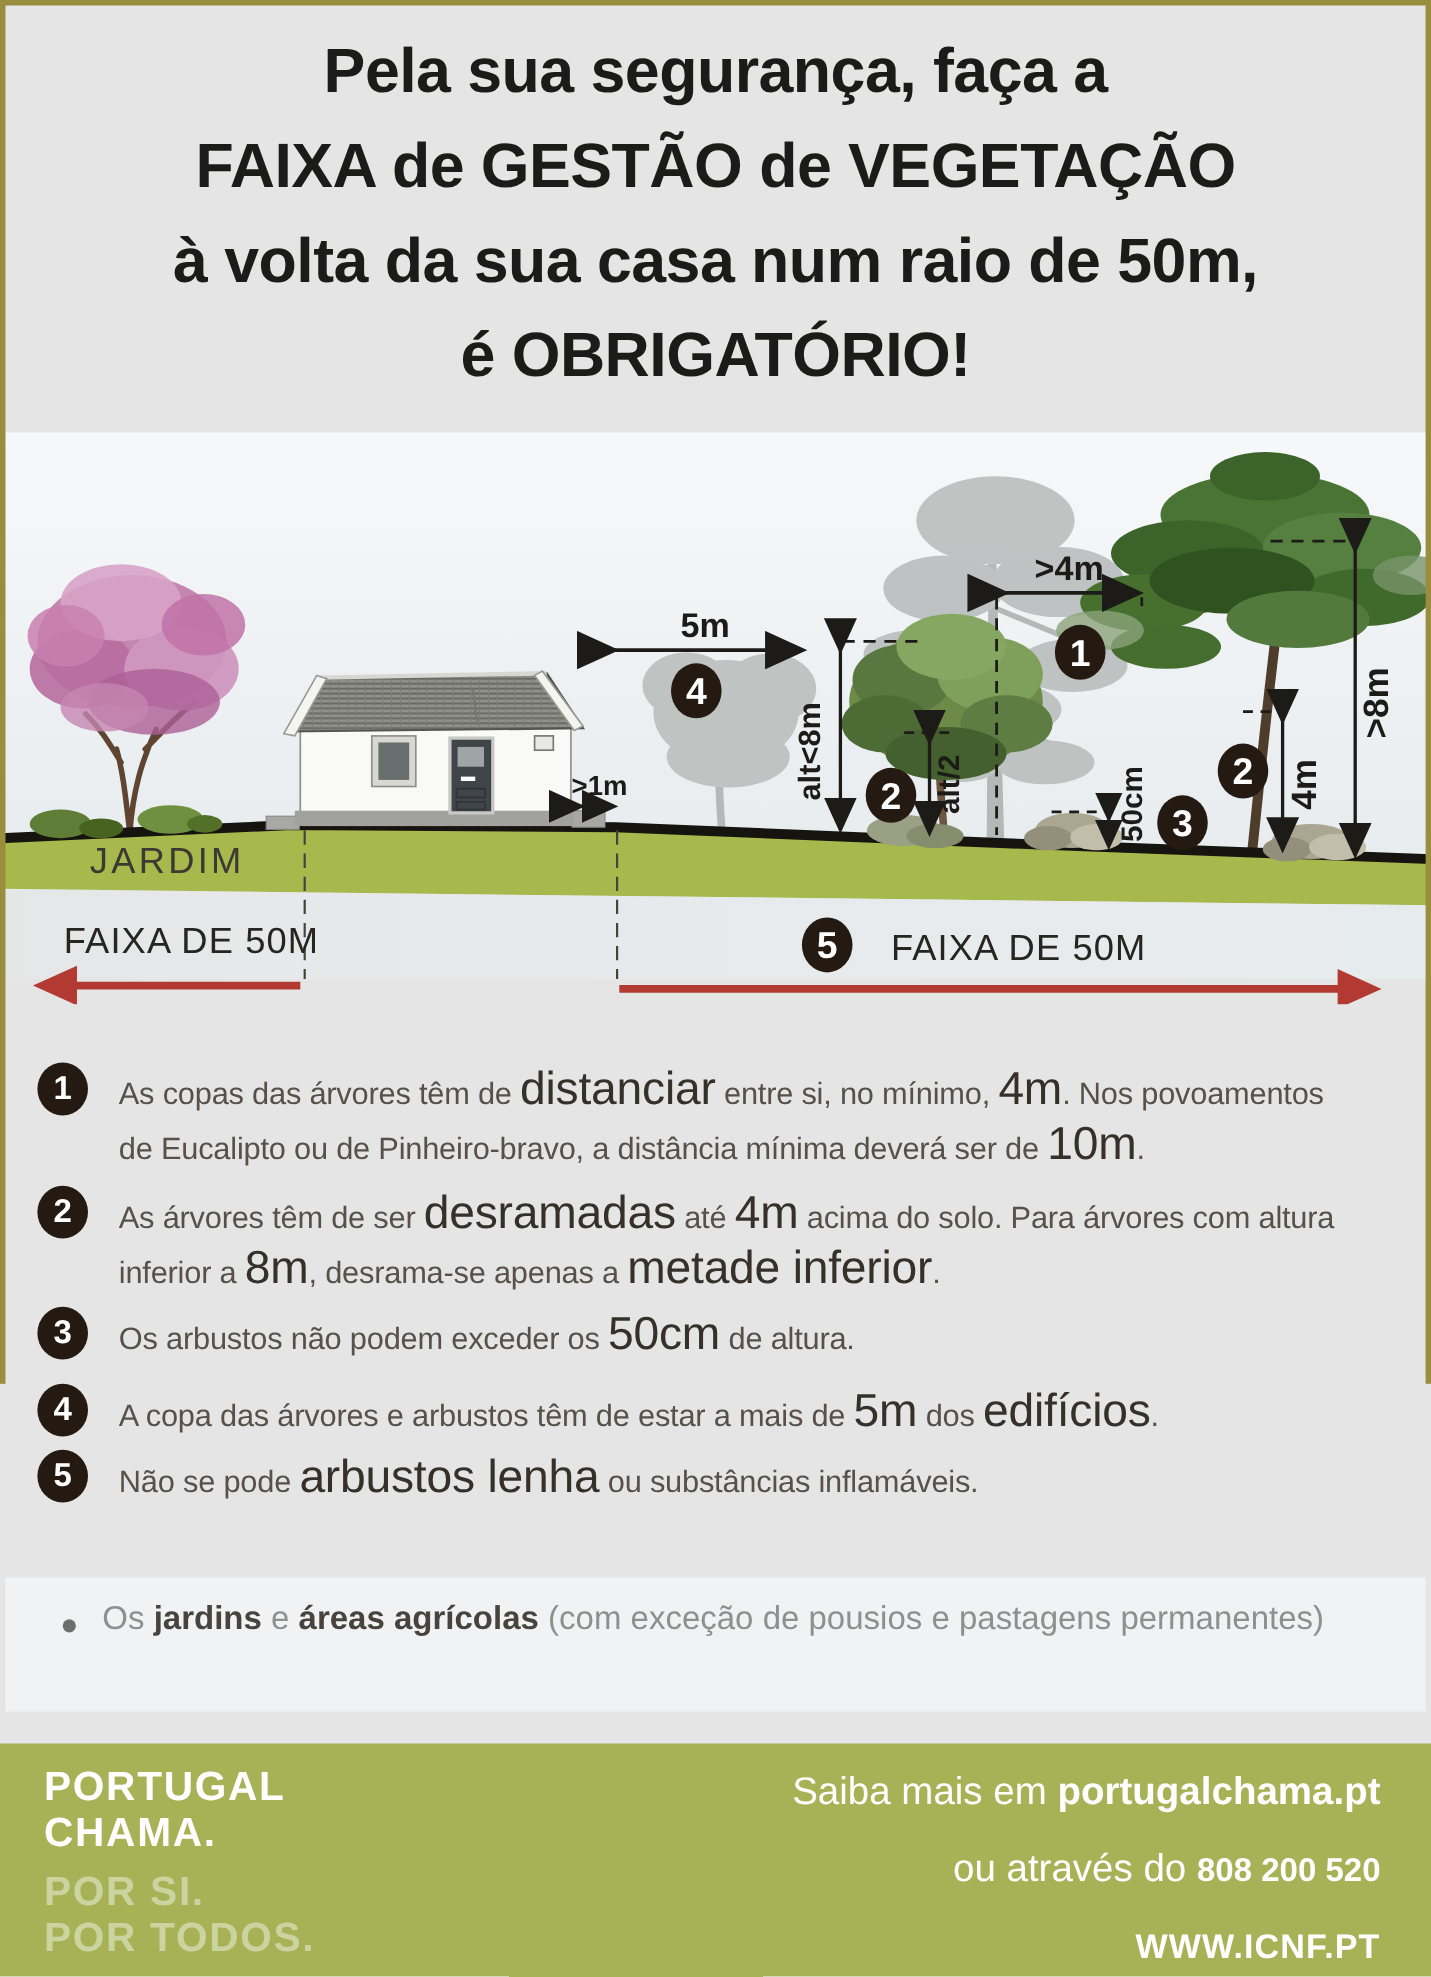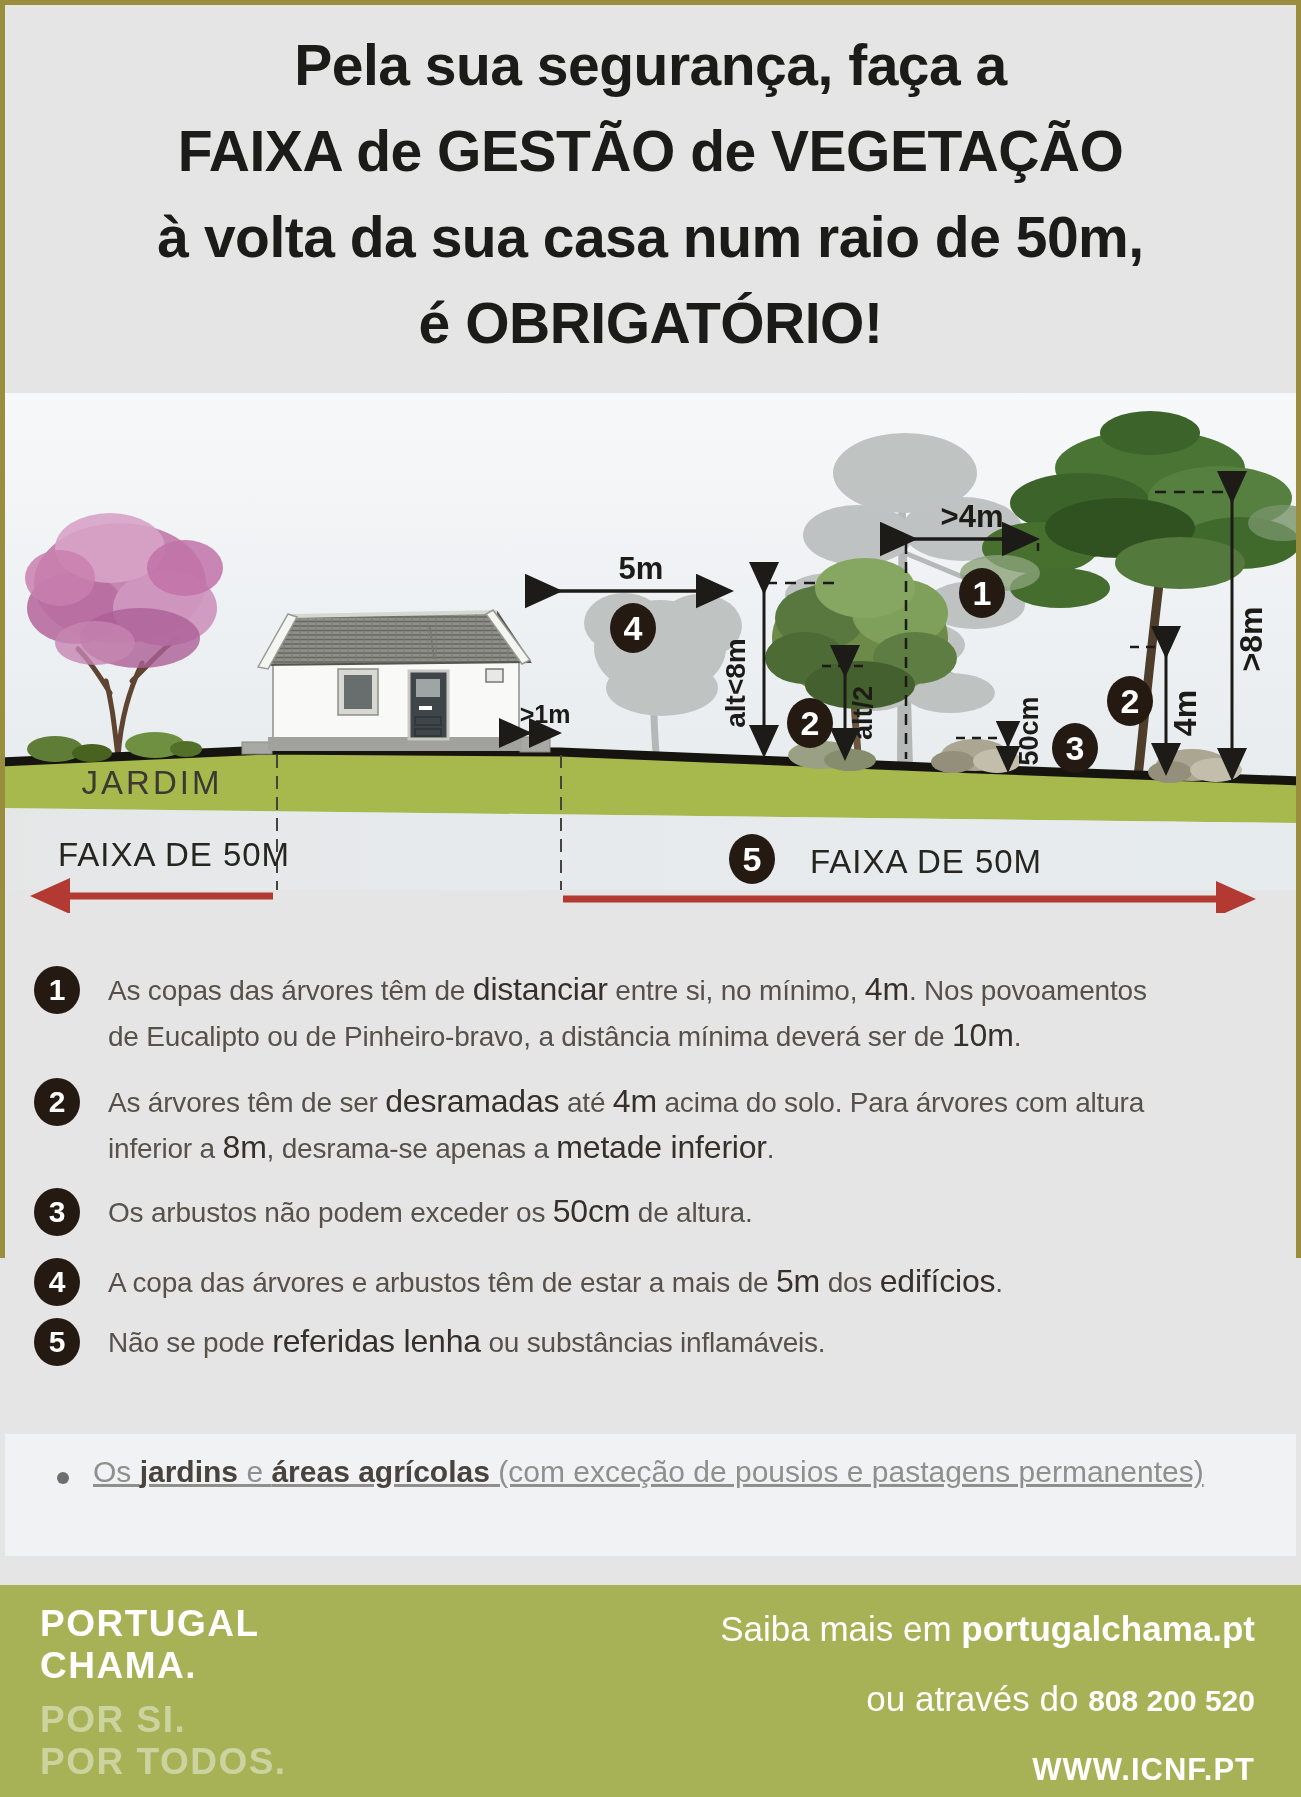--- a/index.html
+++ b/index.html
@@ -21,26 +21,26 @@
   .diagram text{font-family:"Liberation Sans", sans-serif;}
   .dimtext{font-weight:bold;fill:#1c1b18;}
   .badgenum{font-weight:bold;fill:#ffffff;}
 
   
   .rule{position:absolute;left:34px;display:flex;align-items:flex-start;z-index:10;}
   .rule-badge{flex:0 0 auto;width:46px;height:48px;border-radius:50%;background:#241a12;color:#fff;
               font-size:30px;font-weight:bold;display:flex;align-items:center;justify-content:center;}
   .rule-body{margin-left:28px;margin-top:1px;color:#57514a;font-size:28px;letter-spacing:-0.2px;}
   .rule-line{line-height:45px;white-space:nowrap;}
-  .rule-body .big{font-size:32px;line-height:45px;color:#36302a;}
+  .rule-body .big{font-size:42px;line-height:45px;color:#36302a;}
 
   
   .note{position:absolute;left:5px;top:1434px;width:1291px;height:122px;background:#f1f2f4;z-index:5;}
   .note-bullet{position:absolute;left:52px;top:38px;width:12px;height:12px;border-radius:50%;background:#6e6e6c;}
-  .note-body{position:absolute;left:88px;top:13px;font-size:30px;color:#8f8f8d;text-decoration:underline;}
+  .note-body{position:absolute;left:88px;top:13px;font-size:30px;color:#8f8f8d;}
   .note-line{line-height:50px;white-space:nowrap;}
   .note-body .strong{color:#48433d;font-weight:bold;}
 
   
   .footer{position:absolute;left:0;top:1585px;width:1301px;height:212px;background:#a7b257;z-index:6;}
   .brand{position:absolute;left:40px;top:18px;font-weight:bold;font-size:37px;line-height:42px;
          color:#ffffff;letter-spacing:1.5px;}
   .brand .muted{color:#cbd39e;}
   .brand .gap{margin-top:12px;}
   .finfo{position:absolute;right:46px;top:22px;text-align:right;color:#ffffff;}
@@ -314,21 +314,21 @@
   <div class="rule" style="top:1258px;">
     <div class="rule-badge">4</div>
     <div class="rule-body">
       <div class="rule-line"><span>A copa das árvores e arbustos têm de estar  a mais de </span><span class="big">5m</span><span> dos </span><span class="big">edifícios</span><span>.</span></div>
     </div>
   </div>
 
   <div class="rule" style="top:1318px;">
     <div class="rule-badge">5</div>
     <div class="rule-body">
-      <div class="rule-line"><span>Não se pode </span><span class="big">referidas lenha</span><span> ou substâncias inflamáveis.</span></div>
+      <div class="rule-line"><span>Não se pode </span><span class="big">arbustos lenha</span><span> ou substâncias inflamáveis.</span></div>
     </div>
   </div>
 
   <div class="note">
     <span class="note-bullet"></span>
     <div class="note-body">
       <div class="note-line"><span>Os </span><span class="strong">jardins</span><span> e </span><span class="strong">áreas agrícolas</span><span> (com exceção de pousios e pastagens permanentes)</span></div>
     </div>
   </div>
 

